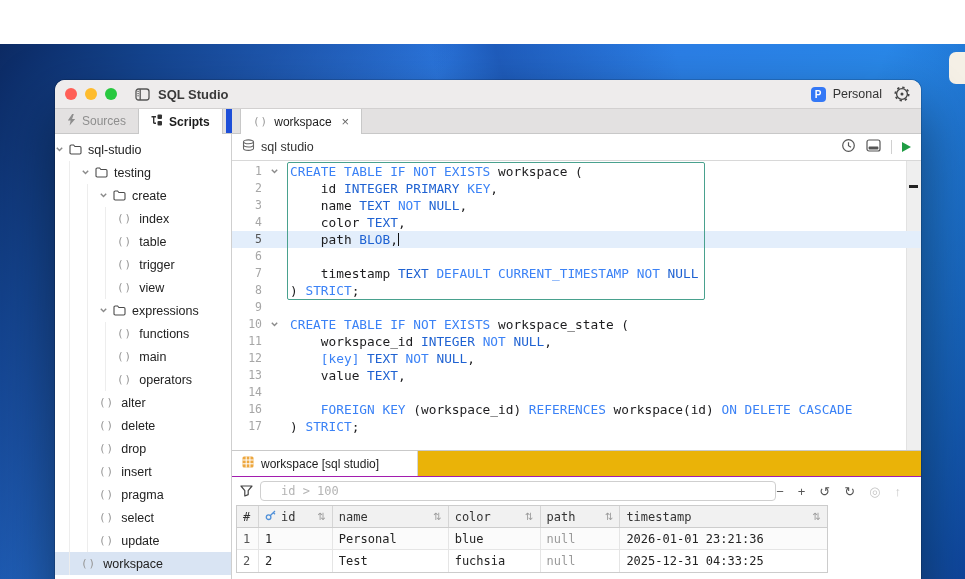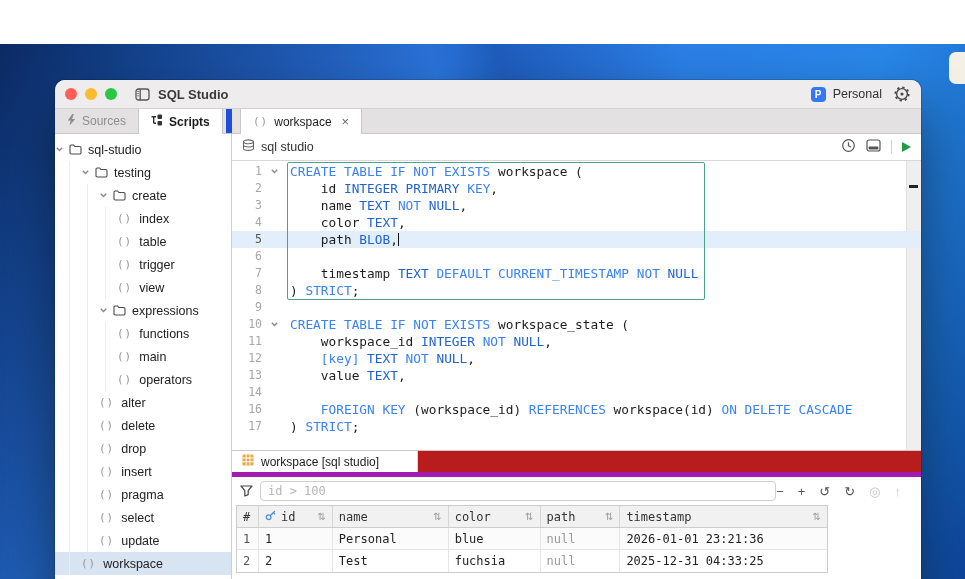--- a/index.html
+++ b/index.html
@@ -56,26 +56,26 @@
   .cl{height:17px;line-height:17px;display:flex;white-space:pre;position:relative}
   .cl.cur{background:#e3eefb}
   .ln{width:38px;flex:0 0 38px;text-align:right;color:#a6a6a6;font-size:11.5px;padding-right:8px}
   .cl.cur .ln{color:#555}
   .fold{width:20px;flex:0 0 20px;display:flex;align-items:center}
   .tok-kw{color:#3b82f6}.tok-ty{color:#1f62d2}.tok-pl{color:#1d1d1f}
   .caret{display:inline-block;width:1.5px;height:13px;background:#111;vertical-align:-2px}
   .stbox{position:absolute;left:55px;top:1px;width:418px;height:138px;border:1.5px solid #49a18e;border-radius:2px;pointer-events:none;z-index:2}
   
   .results{flex:1;display:flex;flex-direction:column;border-top:1px solid #c9c9c9;min-height:0;background:#fff}
-  .rtabs{flex:0 0 26px;background:#b91c1c;border-bottom:5px solid #a21caf;display:flex}
+  .rtabs{flex:0 0 26px;background:#eab308;border-bottom:1px solid #a21caf;display:flex}
   .rtab{width:186px;background:#fff;display:flex;align-items:center;gap:7px;padding:0 10px;font-size:12px;color:#1c1c1c;border-right:1px solid #d6d6d6}
   .fbar{flex:0 0 28px;display:flex;align-items:center;padding:0 8px;background:#fff}
   .funnel{display:flex;margin-right:7px}
   .finput{height:20px;width:542px;border:1px solid #cfcfcf;border-radius:4px;background:#fff;
-    font-family:"DejaVu Sans Mono",monospace;font-size:12px;color:#444;padding:0 7px;outline:none}
+    font-family:"DejaVu Sans Mono",monospace;font-size:12px;color:#444;padding:0 20px;outline:none}
   .finput::placeholder{color:#b4b4b4}
   .fbtns{margin-left:auto;display:flex;gap:14px;padding-right:12px;font-size:13px;color:#555}
   .fbtn{cursor:default;line-height:1}
   .fbtn.dis{color:#c6c6c6}
   .rtable{margin-left:4px;width:592px;font-family:"DejaVu Sans Mono",monospace;font-size:12px;border:1px solid #cccccc;border-top:1px solid #cccccc}
   .hrow{display:flex;height:22px;background:#f1f1f1;border-bottom:1px solid #cdcdcd}
   .hcell{display:flex;align-items:center;gap:4px;padding:0 6px;border-right:1px solid #d5d5d5;color:#333;overflow:hidden}
   .hcell:last-child{border-right:none}
   .sort{margin-left:auto;color:#9a9a9a;font-size:10px;font-family:"DejaVu Sans",sans-serif}
   .rrow{display:flex;height:22px;border-bottom:1px solid #e5e5e5;background:#fff}

